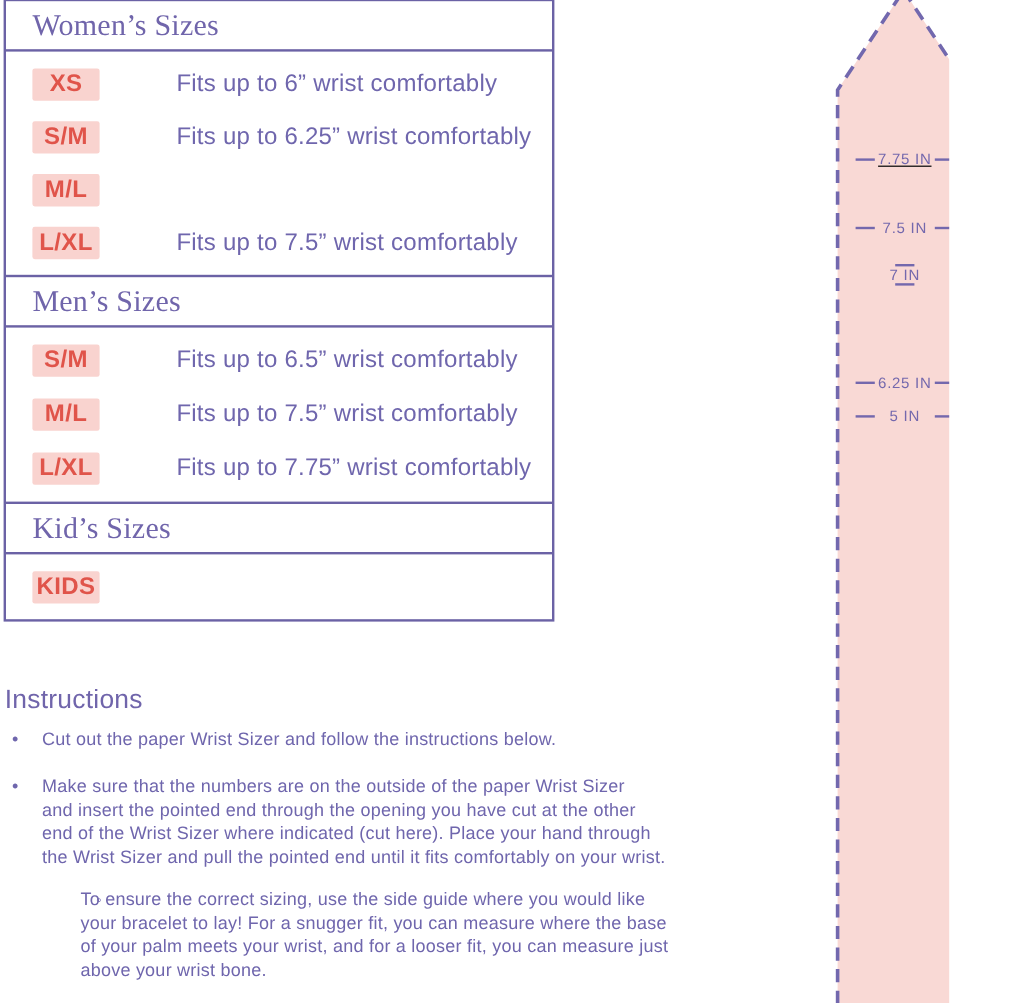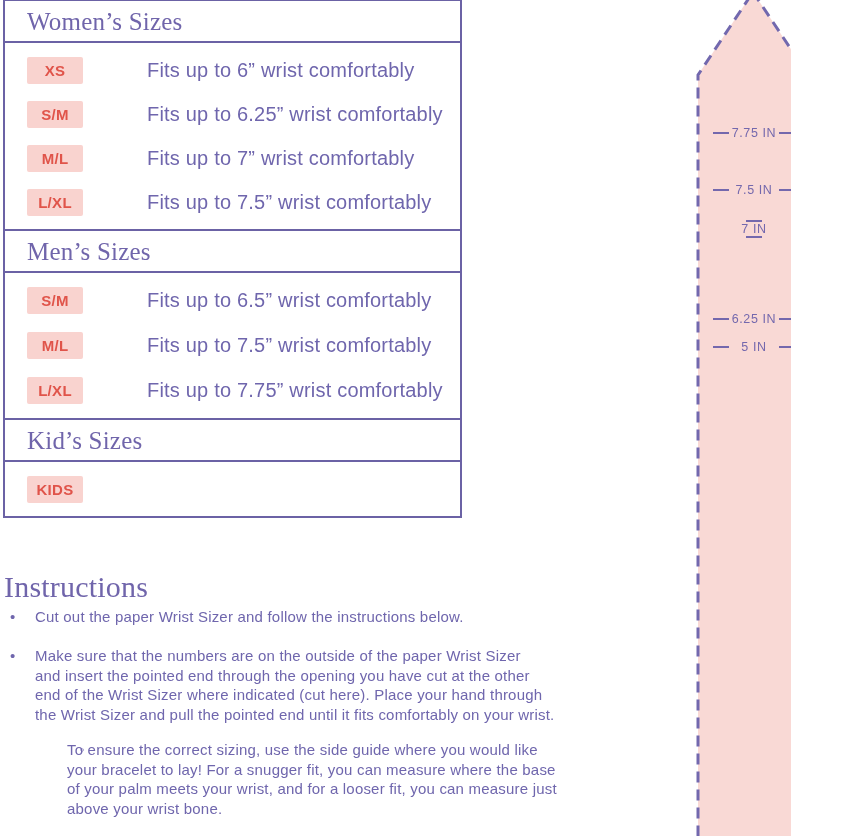--- a/index.html
+++ b/index.html
@@ -19,40 +19,40 @@
 
   
   .size-table{position:absolute;left:3px;top:-1px;width:459px;border:2px solid var(--border);background:#fff;}
   .thead{padding:7px 0 5px 22px;font-family:"Liberation Serif",serif;font-size:25px;color:var(--purple-head);border-bottom:2px solid var(--border);letter-spacing:.2px;}
   .tsection + .tsection .thead{border-top:2px solid var(--border);}
   .tbody{padding:5px 0 5px 22px;}
   .size-row{display:flex;align-items:center;}
   .rows-women .size-row{height:44px;}
   .rows-men .size-row{height:45px;}
   .rows-kids .size-row{height:44px;}
-  .badge{width:56px;height:27px;background:var(--badge-bg);color:var(--badge-red);display:flex;align-items:center;justify-content:center;font-size:15px;font-weight:bold;letter-spacing:.3px;border-radius:2px;flex:0 0 auto;}
+  .badge{width:56px;height:27px;background:var(--badge-bg);color:var(--badge-red);display:flex;align-items:center;justify-content:center;font-size:20px;font-weight:bold;letter-spacing:.3px;border-radius:2px;flex:0 0 auto;}
   .fit{margin-left:64px;font-size:20px;color:var(--purple-text);letter-spacing:.2px;}
 
   
   .instructions{position:absolute;left:0;top:570px;width:668px;height:266px;}
-  .ins-title{margin:0;padding-left:4px;font-family:Liberation Serif, serif;font-size:30px;font-weight:normal;color:var(--purple-head);letter-spacing:.2px;}
+  .ins-title{margin:0;padding-left:4px;font-family:Liberation Sans, sans-serif;font-size:22px;font-weight:normal;color:var(--purple-head);letter-spacing:.2px;}
   .bullet{position:absolute;left:0;right:0;color:var(--purple-text);font-size:15px;line-height:19.5px;letter-spacing:.2px;}
   .bullet .marker{position:absolute;top:0;}
   .bullet p{margin:0;white-space:pre-line;}
   .b1{top:37px;}  .b1 .marker{left:10px;} .b1 p{margin-left:35px;}
   .b2{top:76px;}  .b2 .marker{left:10px;} .b2 p{margin-left:35px;}
   .sub{top:170px;} .sub .marker{left:80px;font-size:13px;} .sub p{margin-left:67px;}
 
   
   .sizer{position:absolute;left:680px;top:0;width:163px;height:836px;}
   .sizer svg{display:block;}
   .marker-row{position:absolute;left:33px;width:82px;display:flex;justify-content:space-between;align-items:center;}
   .marker-row .dash{width:16px;height:2px;background:var(--marker-purple);flex:0 0 auto;}
   .marker-row .mlabel{font-size:12.5px;color:var(--marker-purple);letter-spacing:.6px;white-space:nowrap;}
-  .m0{top:126px;} .m1{top:159px;margin-top:24px;} .m2{top:220px;flex-direction:column;} .m3{top:312px;} .m4{top:340px;}
+  .m0{top:126px;text-decoration:underline;} .m1{top:159px;margin-top:24px;} .m2{top:220px;flex-direction:column;} .m3{top:312px;} .m4{top:340px;}
 </style>
 </head>
 <body>
 
 <div class="page">
 
   <div class="size-table">
 
     <div class="tsection">
       <div class="thead">Women’s Sizes</div>
@@ -60,21 +60,20 @@
         <div class="size-row">
           <span class="badge">XS</span>
           <span class="fit">Fits up to 6” wrist comfortably</span>
         </div>
         <div class="size-row">
           <span class="badge">S/M</span>
           <span class="fit">Fits up to 6.25” wrist comfortably</span>
         </div>
         <div class="size-row">
           <span class="badge">M/L</span>
-          <span class="fit">Fits up to 7” wrist comfortably</span>
         </div>
         <div class="size-row">
           <span class="badge">L/XL</span>
           <span class="fit">Fits up to 7.5” wrist comfortably</span>
         </div>
       </div>
     </div>
 
     <div class="tsection">
       <div class="thead">Men’s Sizes</div>

